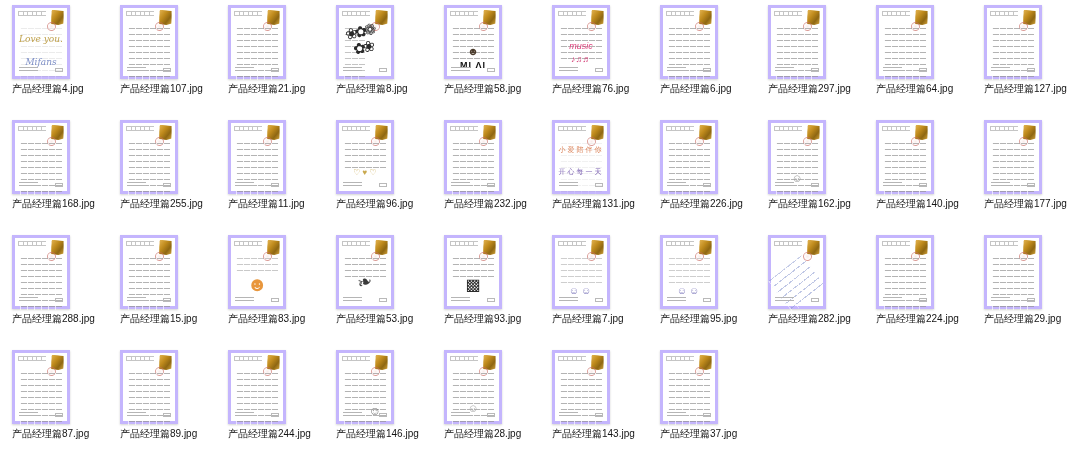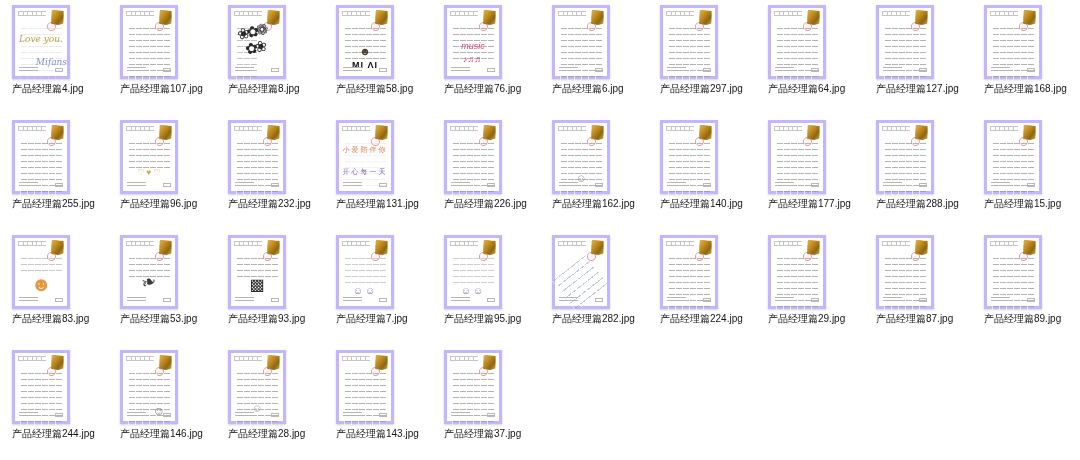--- a/index.html
+++ b/index.html
@@ -77,41 +77,53 @@
 
 <div class="grid">
   <div class="cell">
     <div class="thumb motif-script">
       <div class="boxes"></div>
       <div class="seal"></div>
       <div class="stamp"></div>
       <div class="scribbles"></div>
       <div class="overlay">
           <span style="color: rgb(191, 160, 74);">Love you.</span>
-          <span style="color: rgb(125, 143, 199); text-align: right;">Mifans</span>
+          <span style="color: rgb(125, 143, 199);">Mifans</span>
         </div>
       <div class="footer-left"></div>
       <div class="footer-right"></div>
     </div>
     <span class="label">产品经理篇4.jpg</span>
   </div>
 
   <div class="cell">
     <div class="thumb motif-plain">
       <div class="boxes"></div>
       <div class="seal"></div>
       <div class="stamp"></div>
       <div class="scribbles"></div>
       <div class="overlay"></div>
       <div class="footer-left"></div>
       <div class="footer-right"></div>
     </div>
     <span class="label">产品经理篇107.jpg</span>
   </div>
 
+  <div class="cell">
+    <div class="thumb motif-plain">
+      <div class="boxes"></div>
+      <div class="seal"></div>
+      <div class="stamp"></div>
+      <div class="scribbles"></div>
+      <div class="overlay"></div>
+      <div class="footer-left"></div>
+      <div class="footer-right"></div>
+    </div>
+    <span class="label">产品经理篇21.jpg</span>
+  </div>
 
   <div class="cell">
     <div class="thumb motif-doodle">
       <div class="boxes"></div>
       <div class="seal"></div>
       <div class="stamp"></div>
       <div class="scribbles"></div>
       <div class="overlay">
           <span style="color: rgb(42, 42, 42);">❀✿❁</span>
           <span style="color: rgb(42, 42, 42);">✿❀</span>
@@ -226,20 +238,32 @@
       <div class="seal"></div>
       <div class="stamp"></div>
       <div class="scribbles"></div>
       <div class="overlay"></div>
       <div class="footer-left"></div>
       <div class="footer-right"></div>
     </div>
     <span class="label">产品经理篇255.jpg</span>
   </div>
 
+  <div class="cell">
+    <div class="thumb motif-plain">
+      <div class="boxes"></div>
+      <div class="seal"></div>
+      <div class="stamp"></div>
+      <div class="scribbles"></div>
+      <div class="overlay"></div>
+      <div class="footer-left"></div>
+      <div class="footer-right"></div>
+    </div>
+    <span class="label">产品经理篇11.jpg</span>
+  </div>
 
   <div class="cell">
     <div class="thumb motif-hearts">
       <div class="boxes"></div>
       <div class="seal"></div>
       <div class="stamp"></div>
       <div class="scribbles"></div>
       <div class="overlay">
           <span style="color: rgb(201, 169, 79);">♡ ♥ ♡</span>
         </div>

